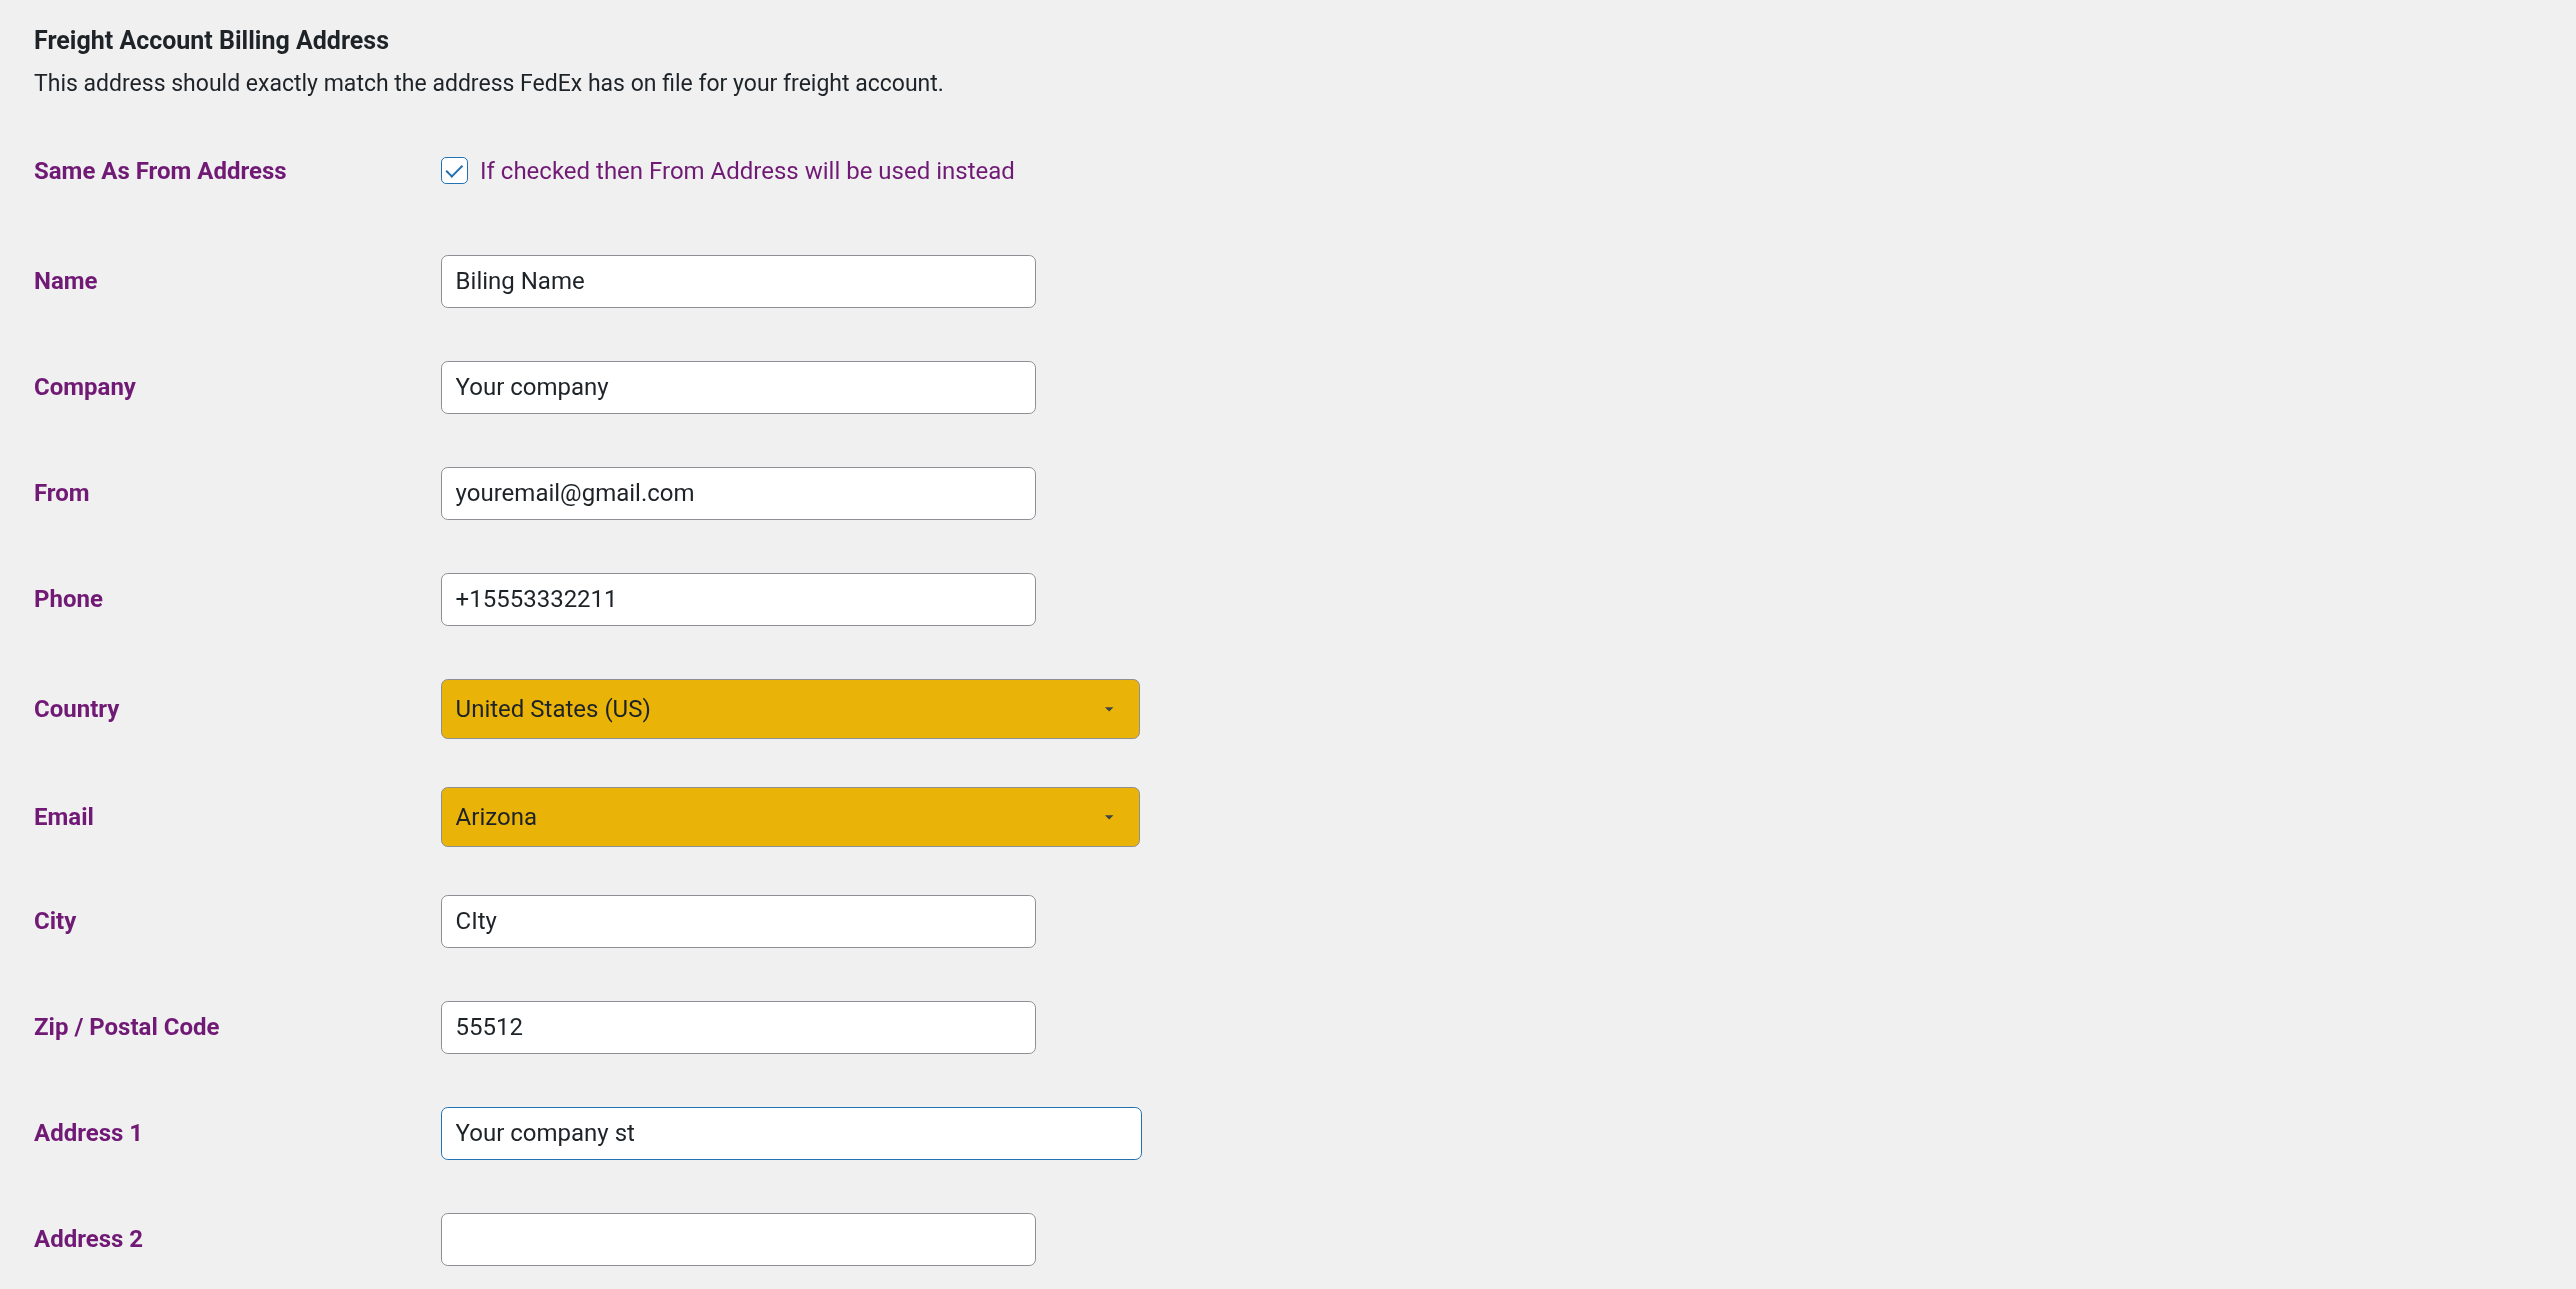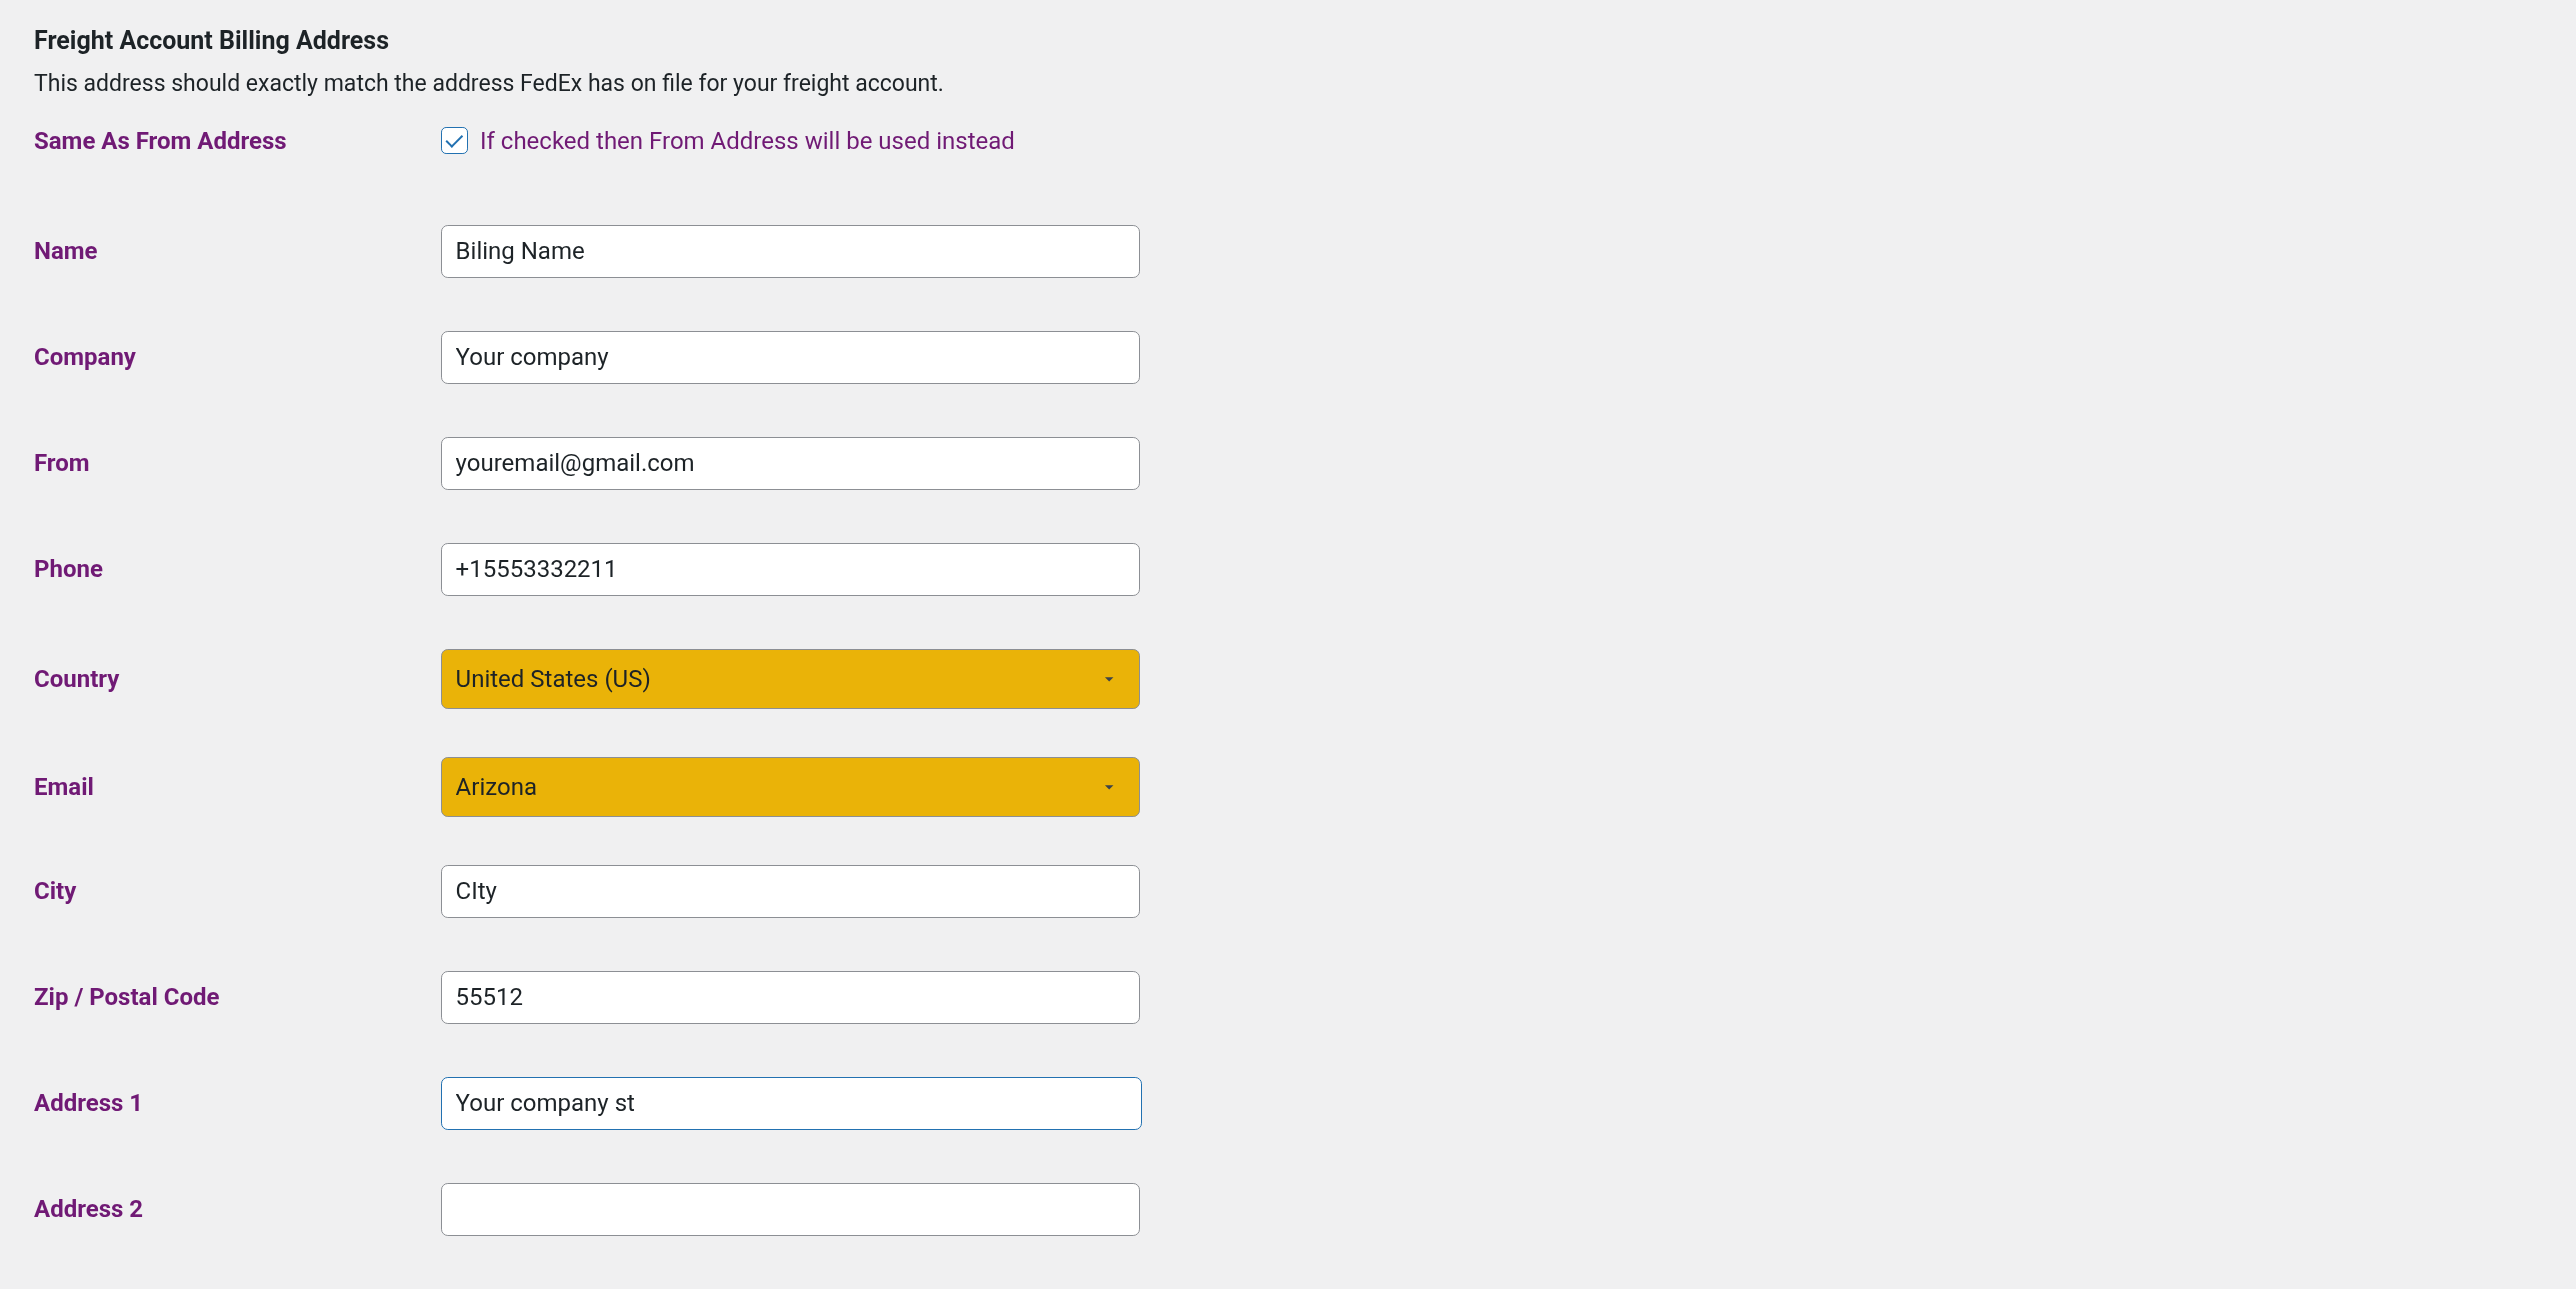--- a/index.html
+++ b/index.html
@@ -15,21 +15,21 @@
       font-size: 24px;
     }
     .section-title {
       font-size: 25px;
       font-weight: 700;
       margin-bottom: 15.3px;
     }
     .section-description {
       font-size: 23px;
       color: #1d2327;
-      margin-bottom: 30px;
+      margin-bottom: 60px;
     }
     .form-row {
       display: flex;
       align-items: center;
       margin-bottom: 77px;
     }
     .form-row.tight {
       margin-bottom: 82px;
     }
     .form-label {
@@ -69,21 +69,21 @@
       border: solid #2271b1;
       border-width: 0 2.6px 2.6px 0;
       transform: rotate(45deg);
     }
     .checkbox-description {
       font-size: 24px;
       color: #701a75;
       font-weight: 400;
     }
     input[type="text"] {
-      width: 699px;
+      width: 595px;
       height: 53px;
       padding: 0 13.6px;
       font-size: 24px;
       border: 0.9px solid #8c8f94;
       border-radius: 6.8px;
       background: #fff;
       color: #1d2327;
       font-family: inherit;
     }
     input[type="text"].focused {

